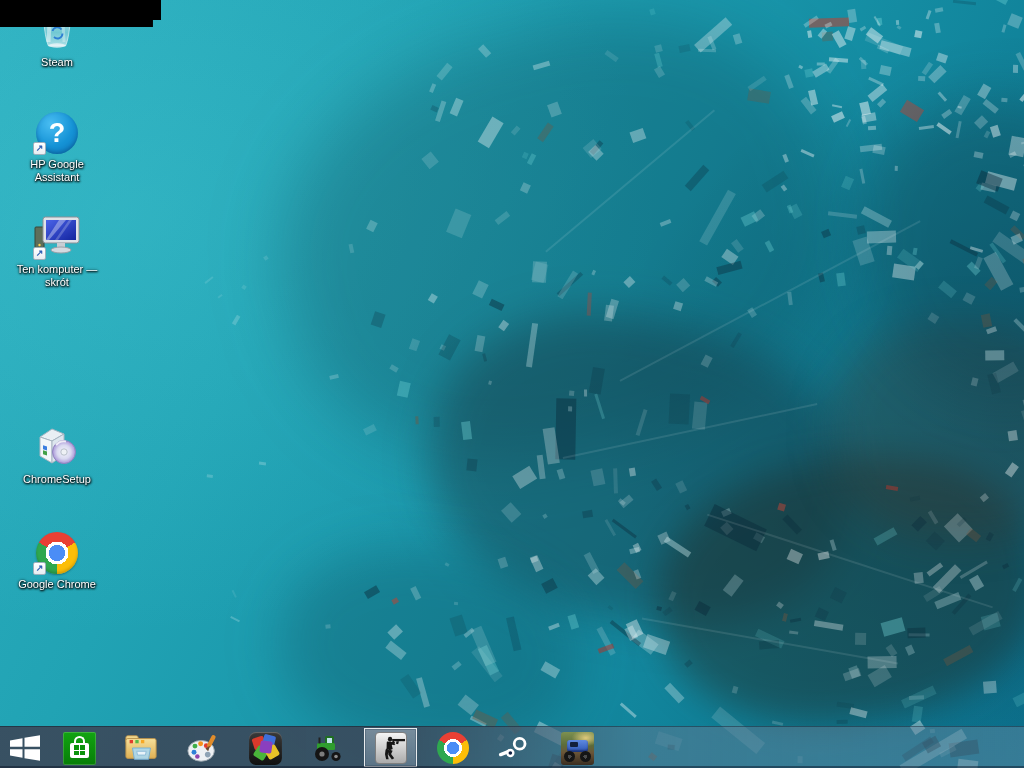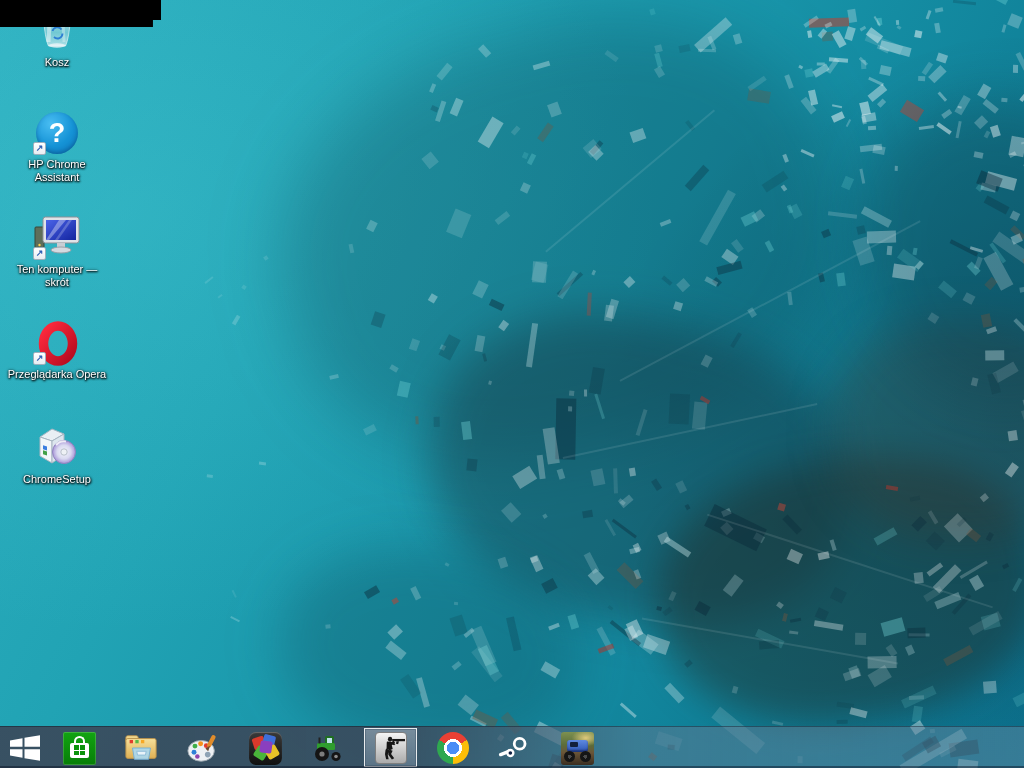--- a/index.html
+++ b/index.html
@@ -551,30 +551,30 @@
         <path d="M8.5 9 C9.5 20 11 31 13.5 36 L30.5 36 C33 31 34.5 20 35.5 9 Z" fill="url(#binG)" stroke="rgba(255,255,255,.55)"></path>
         <rect x="12" y="12" width="4" height="20" fill="#ffffff" opacity=".45" transform="rotate(3 14 22)"></rect>
         <rect x="27" y="12" width="3" height="20" fill="#ffffff" opacity=".3" transform="rotate(-3 28 22)"></rect>
         <ellipse cx="22" cy="9" rx="13.5" ry="4" fill="rgba(230,243,247,.9)" stroke="rgba(150,185,195,.8)"></ellipse>
         <ellipse cx="22" cy="9" rx="9.5" ry="2.5" fill="rgba(110,145,160,.55)"></ellipse>
         <path d="M17.5 21 a5 5 0 0 1 9 -1.5" fill="none" stroke="#2d7fd3" stroke-width="1.8"></path>
         <path d="M27.5 23.5 a5 5 0 0 1 -8.5 3.5" fill="none" stroke="#2d7fd3" stroke-width="1.8"></path>
         <ellipse cx="22" cy="35.5" rx="8.5" ry="2.2" fill="rgba(235,244,248,.8)"></ellipse>
       </svg>
     </div>
-    <div class="dlabel">Kosz</div>
+    <div class="dlabel">Steam</div>
   </div>
 
 
   <div class="dicon" style="left:2px;top:110px">
     <div class="art">
       <div class="hp-circle"></div>
       <span class="sc-badge"></span>
     </div>
-    <div class="dlabel" style="max-width:74px">HP Chrome Assistant</div>
+    <div class="dlabel" style="max-width:74px">HP Google Assistant</div>
   </div>
 
 
   <div class="dicon" style="left:2px;top:215px">
     <div class="art">
       <svg width="48" height="44" viewBox="0 0 48 44">
         <defs>
           <linearGradient id="scrG" x1="0" y1="0" x2="1" y2="1">
             <stop offset="0" stop-color="#4a63e8"></stop>
             <stop offset="1" stop-color="#13249e"></stop>
@@ -587,35 +587,20 @@
         <polygon points="13,25 26,5 33,5 16,25" fill="#ffffff" opacity=".35"></polygon>
         <polygon points="22,25 36,5 39,5 25,25" fill="#ffffff" opacity=".22"></polygon>
         <rect x="24" y="28" width="8" height="5" fill="#c8cdd3"></rect>
         <ellipse cx="28" cy="35" rx="10" ry="3" fill="#d5dae0" stroke="#9aa1a8"></ellipse>
       </svg>
       <span class="sc-badge"></span>
     </div>
     <div class="dlabel" style="max-width:98px">Ten komputer&nbsp;— skrót</div>
   </div>
 
-  <div class="dicon" style="left:2px;top:320px">
-    <div class="art">
-      <svg class="opera-wrap" width="42" height="45" viewBox="0 0 42 45">
-        <defs>
-          <linearGradient id="opG" x1="0" y1="0" x2="1" y2="1">
-            <stop offset="0" stop-color="#ff2b3e"></stop>
-            <stop offset="1" stop-color="#b50a1f"></stop>
-          </linearGradient>
-        </defs>
-        <ellipse cx="21" cy="22.5" rx="14.5" ry="17.5" fill="none" stroke="url(#opG)" stroke-width="9.5"></ellipse>
-      </svg>
-      <span class="sc-badge"></span>
-    </div>
-    <div class="dlabel">Przeglądarka Opera</div>
-  </div>
 
   <div class="dicon" style="left:2px;top:425px">
     <div class="art">
       <svg width="48" height="44" viewBox="0 0 48 44">
         <defs>
           <radialGradient id="cdG" cx=".5" cy=".5" r=".55">
             <stop offset="0" stop-color="#f6f6fd"></stop>
             <stop offset=".55" stop-color="#d9d9f0"></stop>
             <stop offset=".8" stop-color="#b7a9df"></stop>
             <stop offset="1" stop-color="#9a87c9"></stop>
@@ -627,20 +612,27 @@
         <rect x="10" y="17" width="4" height="4" fill="#3b7de0" transform="skewY(18)"></rect>
         <rect x="10" y="22" width="4" height="4" fill="#43a047" transform="skewY(18)"></rect>
         <circle cx="31" cy="27" r="11.5" fill="url(#cdG)" stroke="#8f83bf"></circle>
         <circle cx="31" cy="27" r="3.2" fill="#eef1f5" stroke="#b9c0ca"></circle>
         <path d="M23 20 a11 11 0 0 1 10 -3.5" fill="none" stroke="#ffffff" stroke-width="2" opacity=".8"></path>
       </svg>
     </div>
     <div class="dlabel">ChromeSetup</div>
   </div>
 
+  <div class="dicon" style="left:2px;top:530px">
+    <div class="art">
+      <div class="chrome-ball"></div>
+      <span class="sc-badge"></span>
+    </div>
+    <div class="dlabel">Google Chrome</div>
+  </div>
 
 
   <div id="taskbar">
 
     <div class="tbtn" style="left:8px">
       <svg width="34" height="30" viewBox="0 0 34 30">
         <g fill="#fff">
           <polygon points="2,7.6 14.5,5.2 14.5,13.8 2,13.8"></polygon>
           <polygon points="2,16.2 14.5,16.2 14.5,24.8 2,22.4"></polygon>
           <polygon points="16.5,4.8 32,2.2 32,13.8 16.5,13.8"></polygon>

